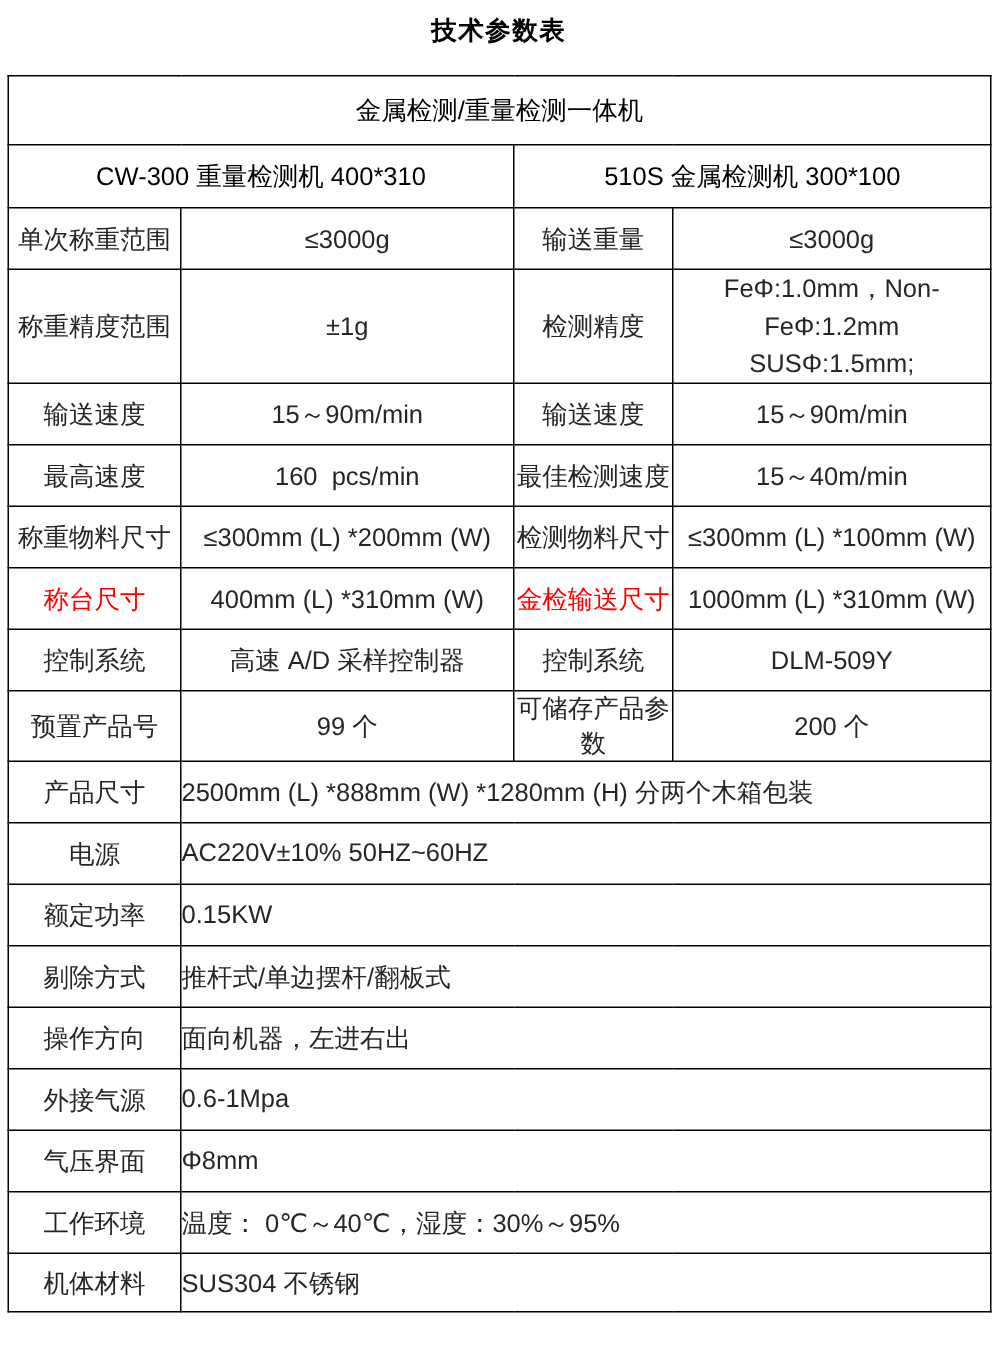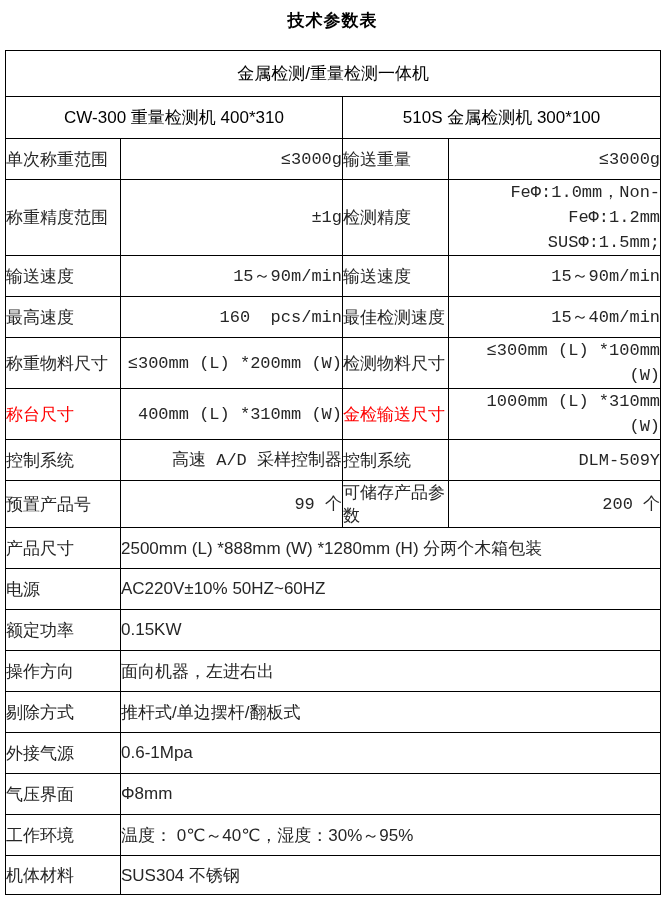--- a/index.html
+++ b/index.html
@@ -39,22 +39,22 @@
   col.c3{width:106px}
   col.c4{width:212px}
 
   tr.h-hdr1{height:46px}
   tr.h-hdr2{height:42px}
   tr.h-std{height:41px}
   tr.h-tall{height:52px}
   tr.h-last{height:39px}
 
   .cell-center{text-align:center;}
-  .cell-label{text-align:left;}
-  .cell-value{text-align:right;padding-left:12px;white-space:pre-wrap;line-height:25px;font-family:Liberation Mono, monospace;}
+  .cell-label{text-align:center;}
+  .cell-value{text-align:center;padding-left:12px;white-space:pre-wrap;line-height:25px;}
   .cell-span{text-align:left;white-space:pre-wrap;margin-top:16px;}
   .bold{font-weight:bold;}
   .red{color:var(--hl,#ff0000);}
   .hdr{font-weight:bold;font-size:14px;color:#000000;}
 </style>
 </head>
 <body>
 
 <h1 class="page-title">技术参数表</h1>
 
@@ -143,27 +143,27 @@
     <td class="cell-label">电源</td>
     <td colspan="3" class="cell-span">AC220V±10% 50HZ~60HZ</td>
   </tr>
 
   <tr class="h-std">
     <td class="cell-label">额定功率</td>
     <td colspan="3" class="cell-span">0.15KW</td>
   </tr>
 
   <tr class="h-std">
-    <td class="cell-label">操作方向</td>
-    <td colspan="3" class="cell-span">面向机器，左进右出</td>
+    <td class="cell-label">剔除方式</td>
+    <td colspan="3" class="cell-span bold">推杆式/单边摆杆/翻板式</td>
   </tr>
 
   <tr class="h-std">
-    <td class="cell-label">剔除方式</td>
-    <td colspan="3" class="cell-span bold">推杆式/单边摆杆/翻板式</td>
+    <td class="cell-label">操作方向</td>
+    <td colspan="3" class="cell-span">面向机器，左进右出</td>
   </tr>
 
   <tr class="h-std">
     <td class="cell-label">外接气源</td>
     <td colspan="3" class="cell-span">0.6-1Mpa</td>
   </tr>
 
   <tr class="h-std">
     <td class="cell-label">气压界面</td>
     <td colspan="3" class="cell-span">Φ8mm</td>

